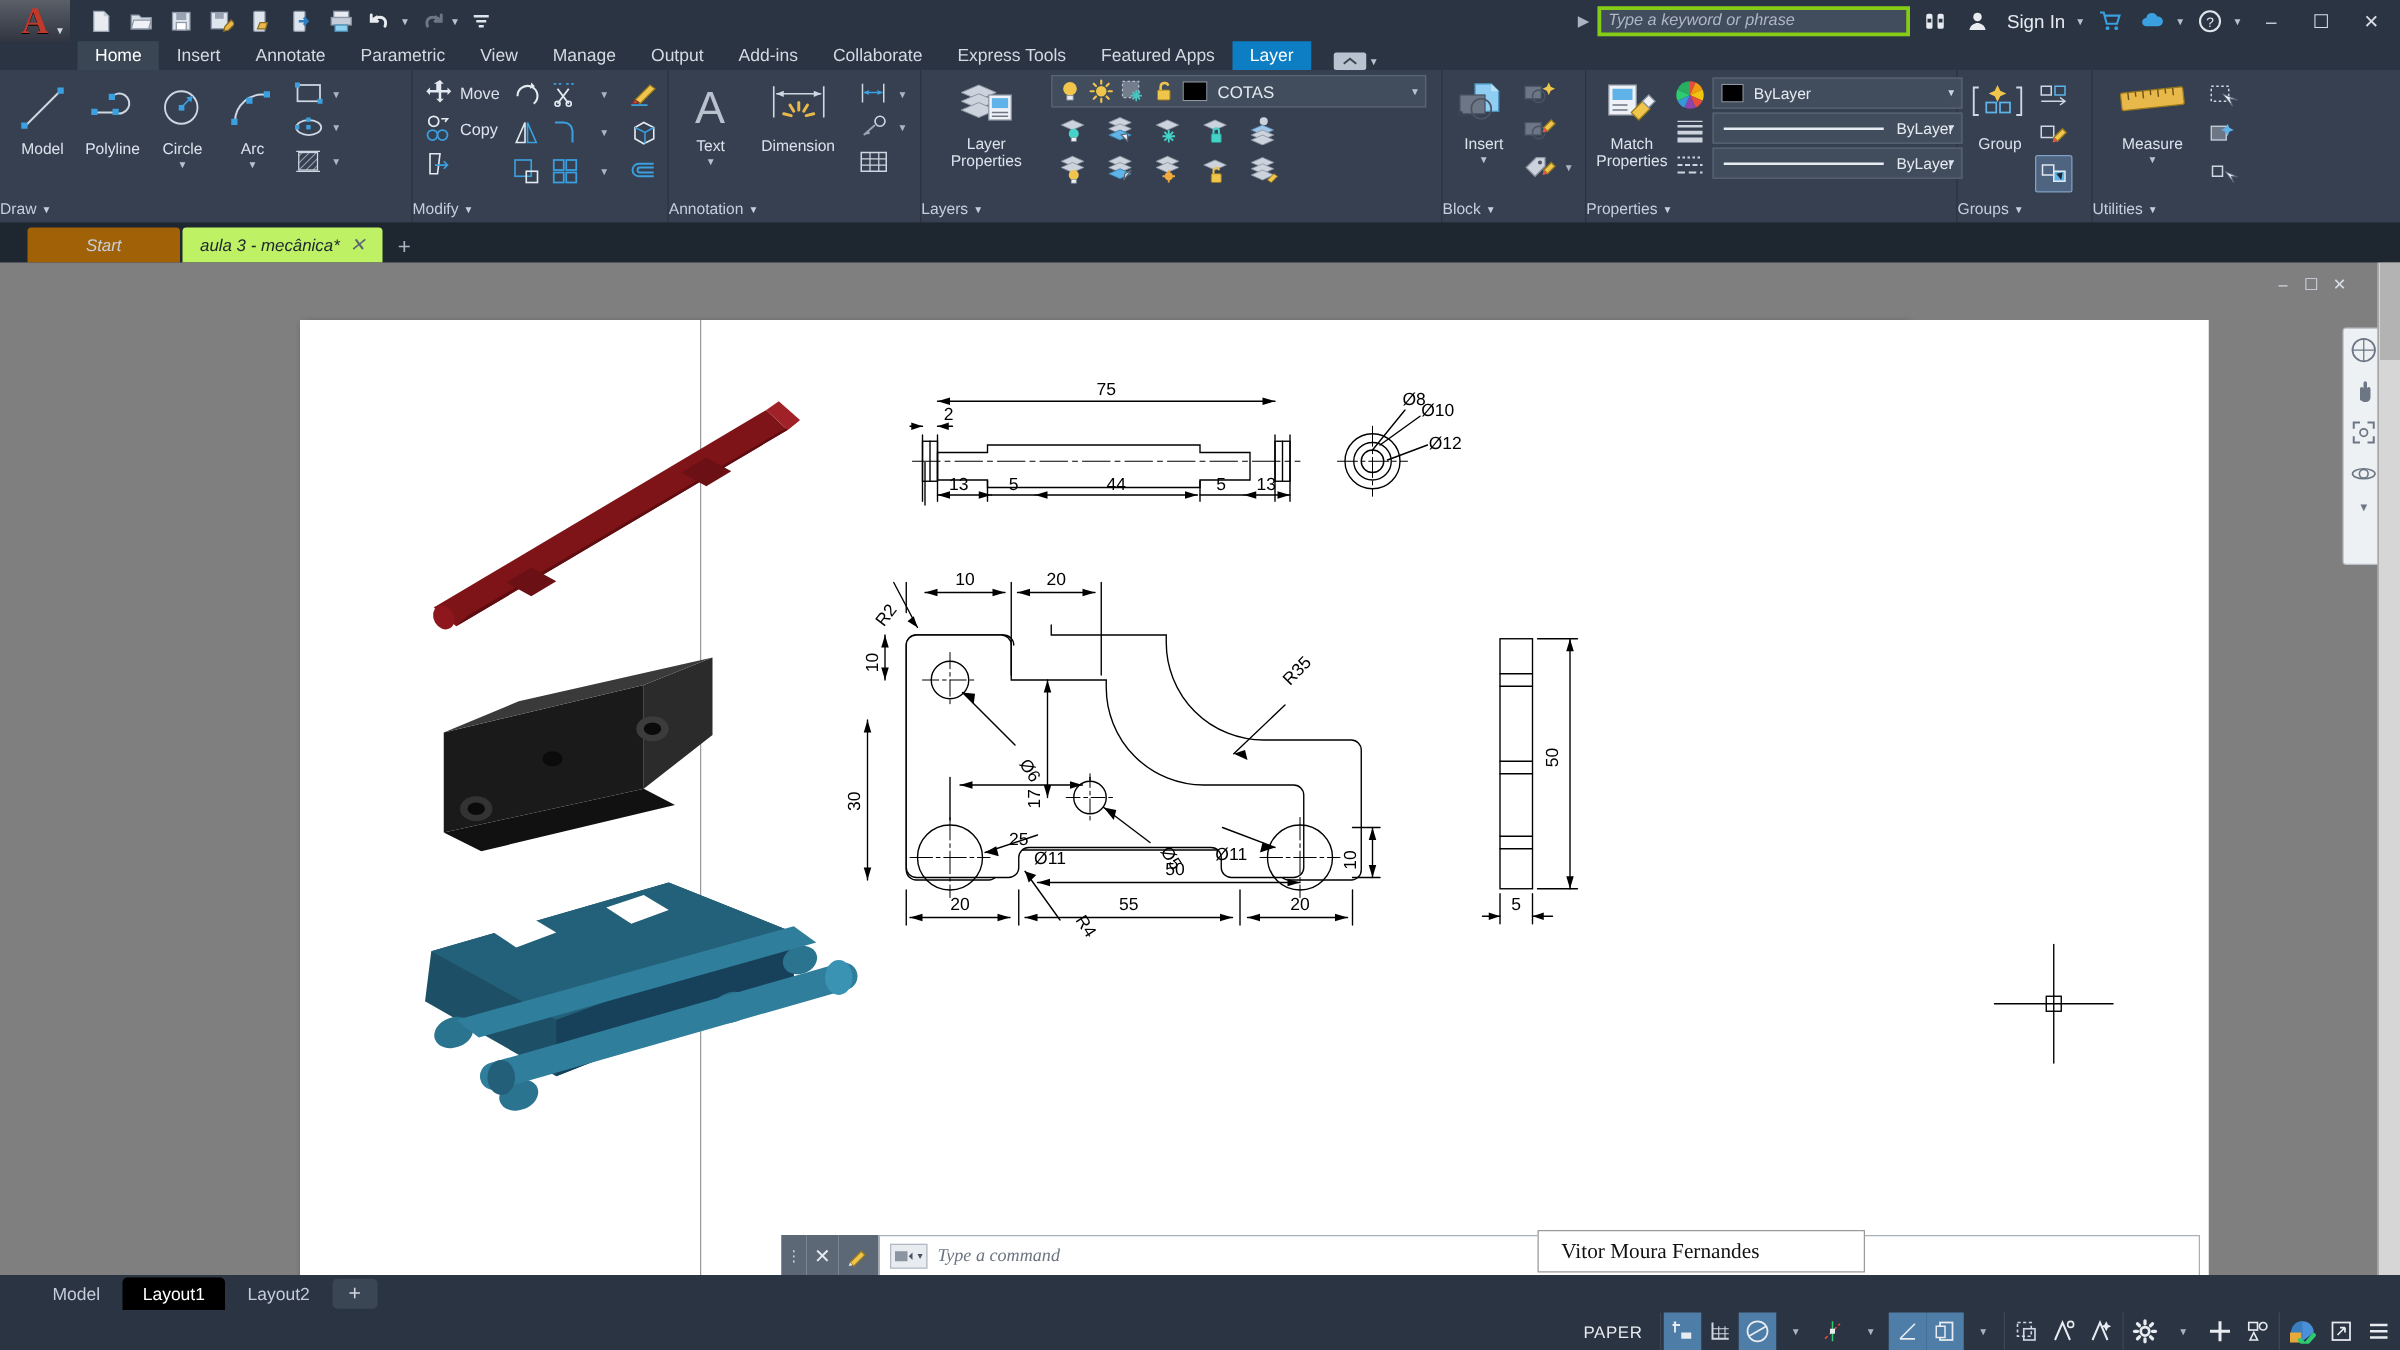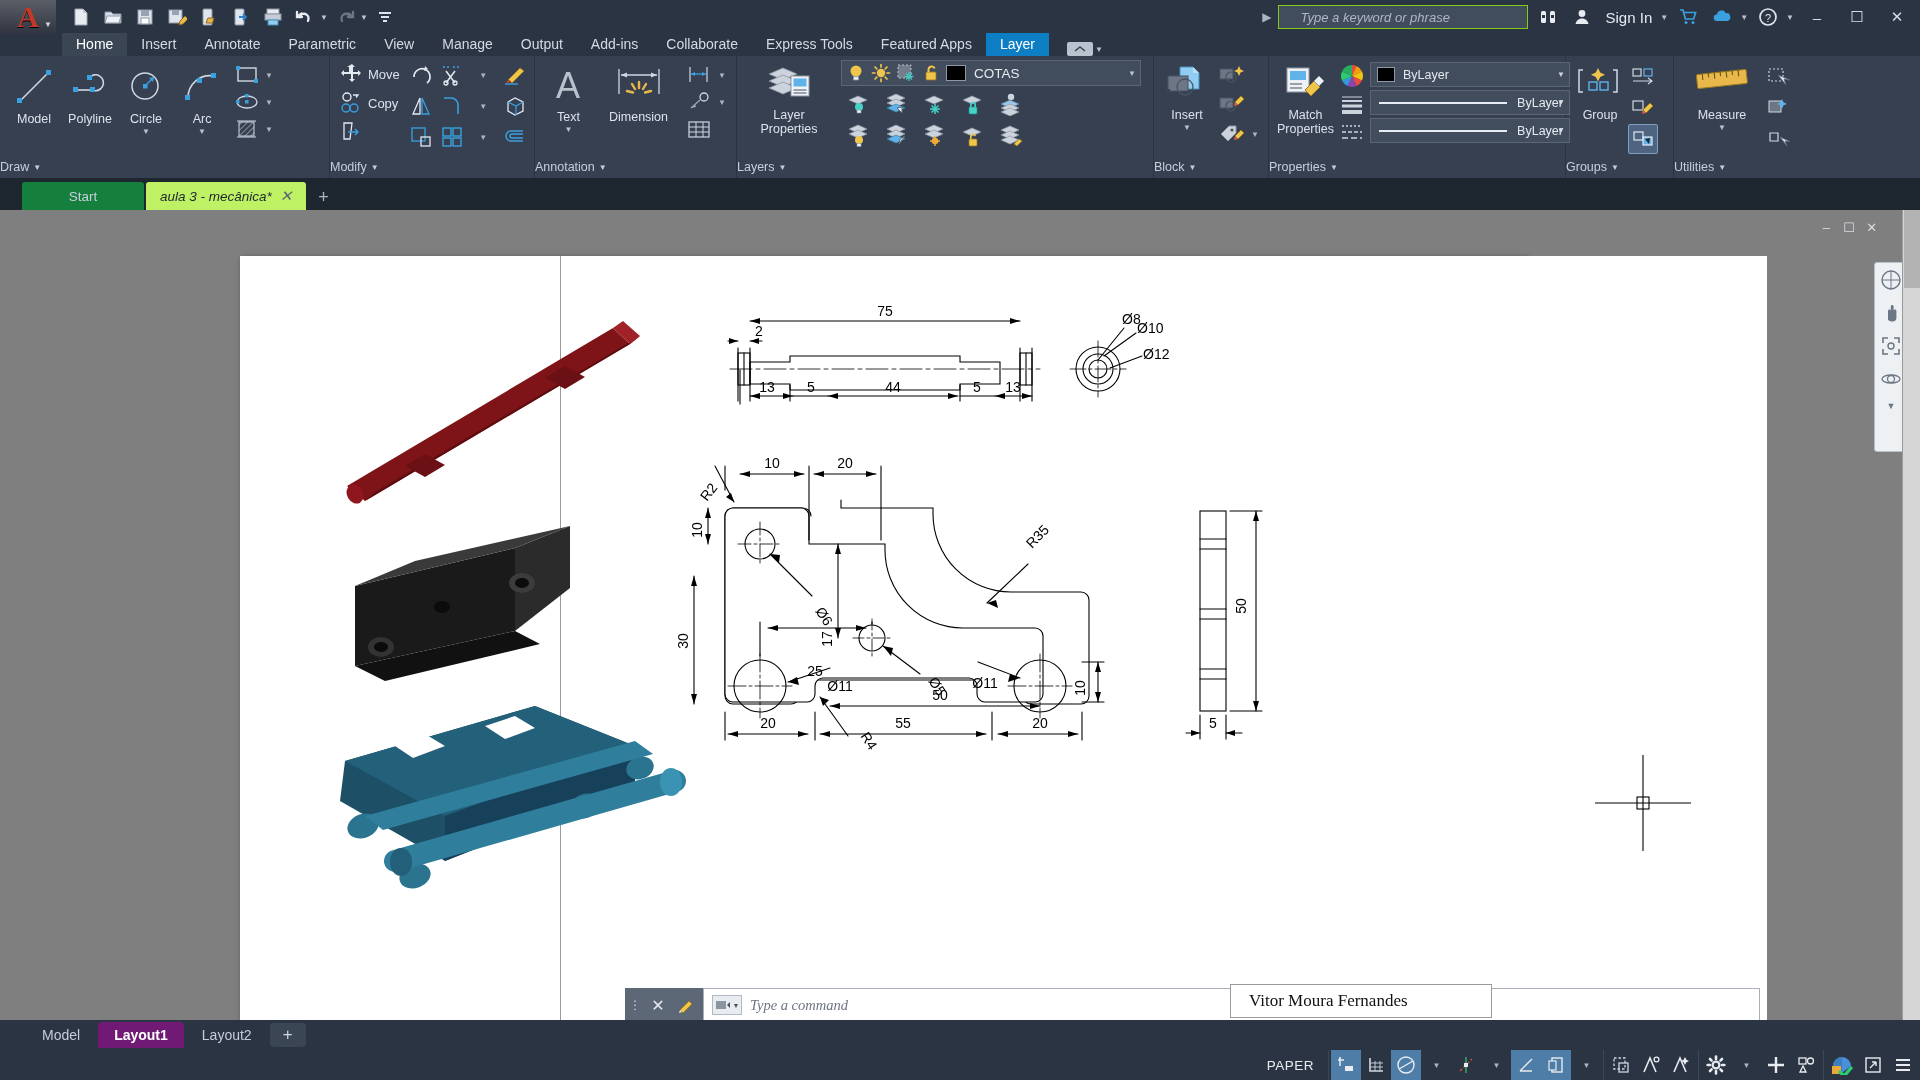--- a/index.html
+++ b/index.html
@@ -31,22 +31,22 @@
     width:30px;height:30px;display:flex;align-items:center;justify-content:center;
     border-radius:2px;cursor:default;
   }
   .tinycaret{font-size:8px;color:#b9c2cf;margin-left:-2px;}
   #doctitle{
     position:absolute;left:0;right:0;text-align:center;font-size:15px;color:#e8ecf1;
     pointer-events:none;
   }
   #titleRight{margin-left:auto;display:flex;align-items:center;gap:6px;padding-right:6px;}
   #searchbox{
-    width:250px;height:24px;background:#414c5c;border:1px solid #84cc16;
-    display:flex;align-items:center;padding:0 22px;color:#aeb7c4;
+    width:250px;height:24px;background:#414c5c;border:3px solid #84cc16;
+    display:flex;padding:0 6px;color:#aeb7c4;
     font-style:italic;font-size:13px;
   }
   .tbicon{width:28px;height:28px;display:flex;align-items:center;justify-content:center;}
   #signin{color:#e6eaf0;font-size:15px;padding:0 4px;}
   .wbtn{width:34px;height:34px;display:flex;align-items:center;justify-content:center;color:#d7dde5;font-size:15px;}
 
   
   #tabbar{
     position:absolute;top:30px;left:0;width:1920px;height:26px;
     display:flex;align-items:flex-end;padding-left:62px;font-size:14px;
@@ -115,21 +115,21 @@
     background:#1e2630;display:flex;align-items:flex-end;
   }
   .ftab{
     height:28px;min-width:110px;display:flex;align-items:center;justify-content:center;
     gap:8px;padding:0 14px;font-size:13.5px;color:#d4dae3;
     background:#39424f;margin-right:2px;border-radius:3px 3px 0 0;
   }
   .ftab.active{background:#bef264;color:#1e2630;font-style:italic;}
   .ftab .x{font-size:15px;color:#6d7785;}
   .ftab.active .x{color:#5b6573;}
-  .ftab.start{background:#15803d;color:#c6cedb;min-width:122px;}
+  .ftab.start{background:#a16207;color:#c6cedb;min-width:122px;font-style:italic;}
   .ftabplus{width:30px;height:26px;display:flex;align-items:center;justify-content:center;color:#aab4c2;font-size:18px;}
 
   
   #canvasarea{
     position:absolute;top:210px;left:0;width:1920px;height:830px;
     background:#7f7f7f;overflow:hidden;
   }
   #layoutpaper{
     position:absolute;left:240px;top:46px;width:1287px;height:784px;
     background:#fff;box-shadow:2px 2px 6px rgba(0,0,0,.45);
@@ -179,21 +179,21 @@
 
   
   #laytabs{
     position:absolute;bottom:30px;left:0;width:1920px;height:30px;
     background:#2b3442;display:flex;align-items:center;padding-left:26px;gap:2px;
   }
   .ltab{
     height:26px;display:flex;align-items:center;padding:0 16px;font-size:14px;color:#c5cdd9;
     border-radius:4px 4px 0 0;
   }
-  .ltab.active{background:#701a75;color:#fff;font-weight:bold;align-items:center;}
+  .ltab.active{background:#000000;color:#fff;font-weight:normal;align-items:center;}
   .ltabplus{width:36px;height:24px;background:#3b4654;border-radius:4px;display:flex;align-items:center;justify-content:center;color:#cfd6e0;font-size:17px;}
   #statusbar{
     position:absolute;bottom:0;left:0;width:1920px;height:30px;
     background:#2b3442;display:flex;align-items:center;
   }
   #statusright{margin-left:auto;display:flex;align-items:center;height:30px;}
   .sgroup{display:flex;align-items:center;height:30px;border-left:1px solid #3c4654;padding:0 2px;}
   .sbtn{
     height:30px;min-width:30px;display:flex;align-items:center;justify-content:center;
     padding:0 5px;color:#dbe2ec;font-size:12px;

